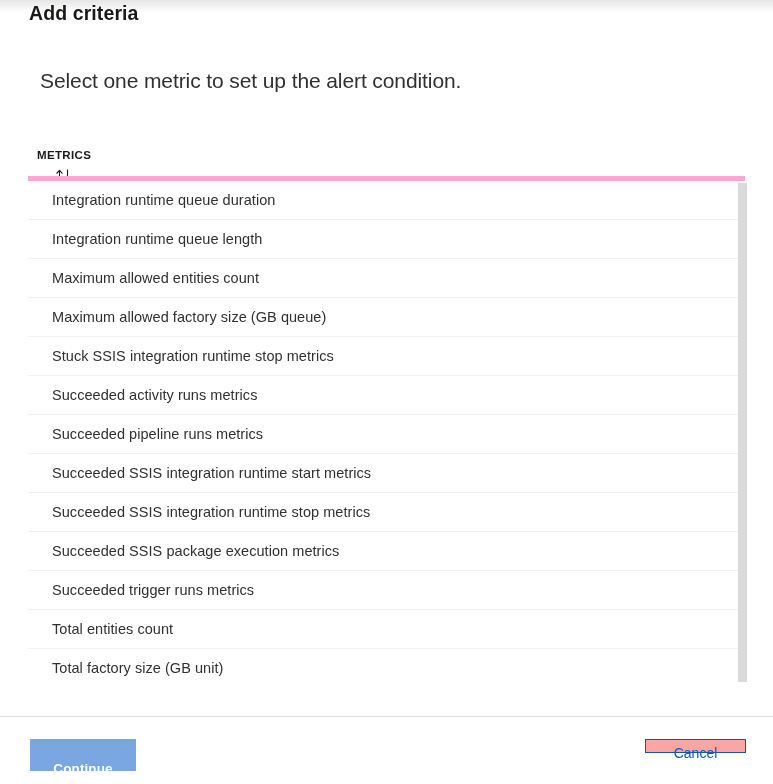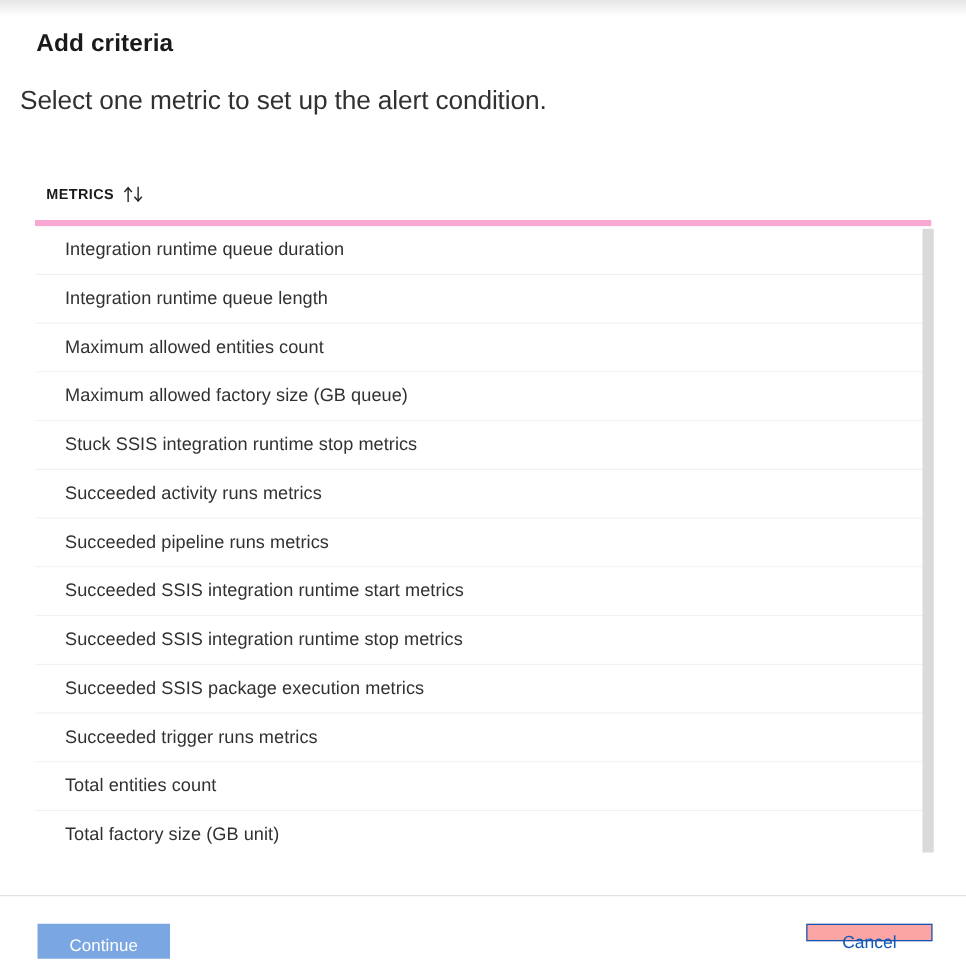--- a/index.html
+++ b/index.html
@@ -31,49 +31,50 @@
     position: absolute;
     top: 0; left: 0;
     width: 773px;
     height: 784px;
     box-sizing: border-box;
   }
 
   .title {
     position: absolute;
     left: 29px;
-    top: 22px;
+    top: 0;
     font-size: 19.5px;
     font-weight: 600;
     letter-spacing: 0.1px;
     color: #1b1a19;
     line-height: 26px;
   }
 
   .subtitle {
     position: absolute;
-    left: 16px;
+    left: 40px;
     top: 66px;
     font-size: 21px;
     font-weight: 400;
     color: #323130;
     line-height: 30px;
     letter-spacing: -0.1px;
   }
 
   
   .col-header {
     position: absolute;
     left: 37px;
     top: 149px;
     display: flex;
     align-items: center;
     gap: 8px;
     cursor: pointer;
     user-select: none;
+    flex-direction: column;
   }
   .col-header-label {
     font-size: 11.5px;
     font-weight: 700;
     letter-spacing: 0.35px;
     color: #1b1a19;
     text-transform: uppercase;
   }
   .sort-icon {
     display: inline-flex;
@@ -146,24 +147,24 @@
     position: absolute;
     left: 30px;
     top: 739px;
     width: 106px;
     height: 28px;
     background: #7aa6e2;
     color: #ffffff;
     border: none;
     font-family: "Liberation Sans", sans-serif;
     font-size: 13.5px;
-    font-weight: 400;
+    font-weight: 700;
     letter-spacing: 0.1px;
     cursor: pointer;
-    padding: 4px;
+    padding: 16px;
     line-height: 28px;
     text-align: center;
   }
 
   .btn-cancel {
     position: absolute;
     left: 645px;
     top: 739px;
     width: 101px;
     height: 14px;

